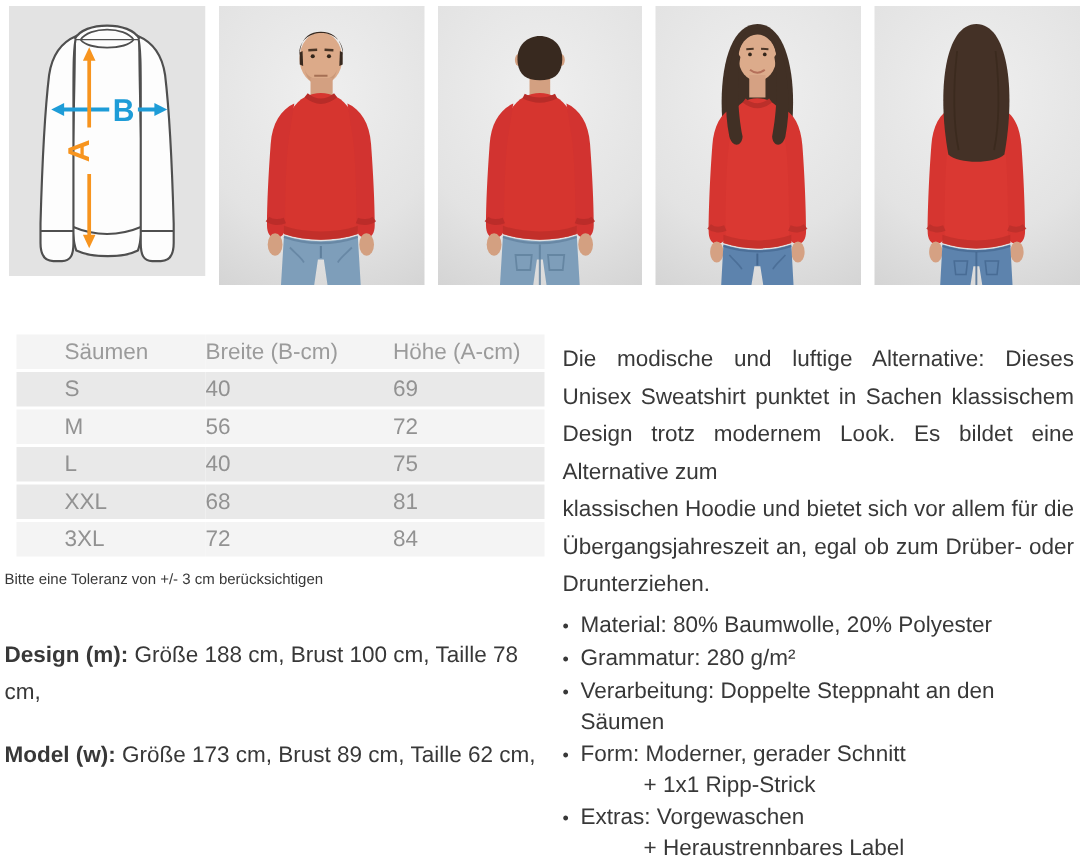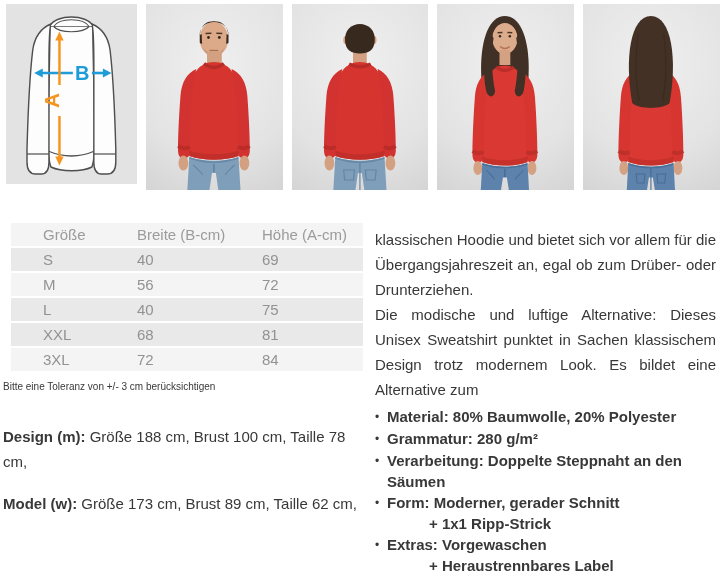--- a/index.html
+++ b/index.html
@@ -41,21 +41,21 @@
 
   .model-block { margin:32px 0 0 0; font-size:15px; line-height:25px; color:#383838; }
   .model-block + .model-block { margin-top:17px; }
   .model-block b { font-weight:bold; }
 
   
   .desc { font-size:15px; line-height:25px; text-align:justify; color:#383838; }
   .details { list-style:none; margin:4px 0 0 0; padding:0; font-size:15px; line-height:21px; color:#383838; }
   .details li { display:flex; }
   .details .bullet { width:12px; flex:0 0 12px; font-size:12px; padding-top:1px; color:#383838; }
-  .details .cont { flex:1;font-weight:bold; }
+  .details .cont { flex:1; }
   .details .txt { white-space:pre-wrap; }
   .details .sub { padding-left:42px; }
   .details .sub:empty { display:none; }
 </style>
 </head>
 <body>
 
 <div class="page">
 
   <div class="photos-row">
@@ -198,21 +198,21 @@
 
     <div class="left-col">
       <table class="size-table">
         <colgroup>
             <col class="c1">
             <col class="c2">
             <col class="c3">
           </colgroup>
         <thead>
           <tr class="hdr">
-            <th>Größe</th>
+            <th>Säumen</th>
             <th>Breite (B-cm)</th>
             <th>Höhe (A-cm)</th>
           </tr>
         </thead>
         <tbody>
           <tr class="dark">
             <td>S</td>
             <td>40</td>
             <td>69</td>
           </tr>
@@ -246,22 +246,22 @@
       </div>
 
       <div class="model-block">
         <b>Model (w):</b><span> Größe 173 cm, Brust 89 cm, Taille 62 cm,</span><br>
         
       </div>
     </div>
 
     <div class="right-col">
       <div class="desc">
+        <div class="para">Die modische und luftige Alternative: Dieses Unisex Sweatshirt punktet in Sachen klassischem Design trotz modernem Look. Es bildet eine Alternative zum</div>
         <div class="para">klassischen Hoodie und bietet sich vor allem für die Übergangsjahreszeit an, egal ob zum Drüber- oder Drunterziehen.</div>
-        <div class="para">Die modische und luftige Alternative: Dieses Unisex Sweatshirt punktet in Sachen klassischem Design trotz modernem Look. Es bildet eine Alternative zum</div>
       </div>
 
       <ul class="details">
         <li>
           <span class="bullet">•</span>
           <div class="cont">
               <div class="txt">Material: 80% Baumwolle, 20% Polyester</div>
             </div>
         </li>
         <li>

